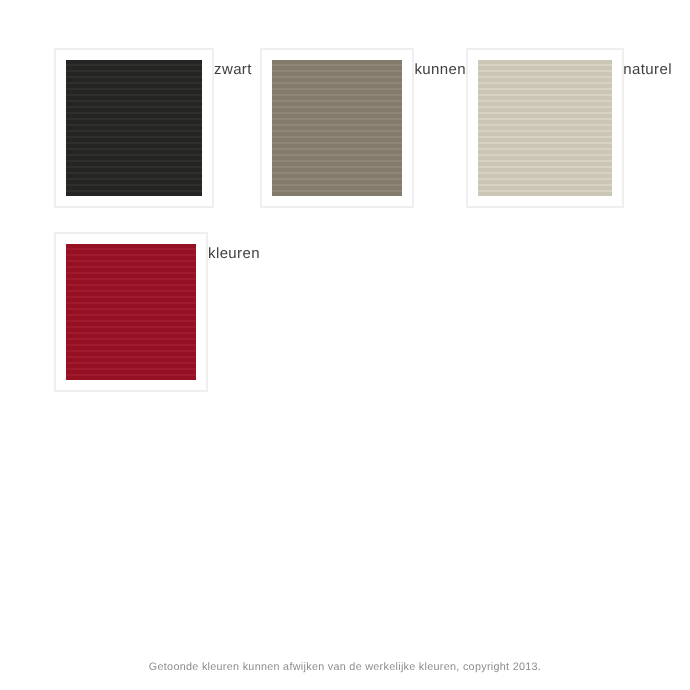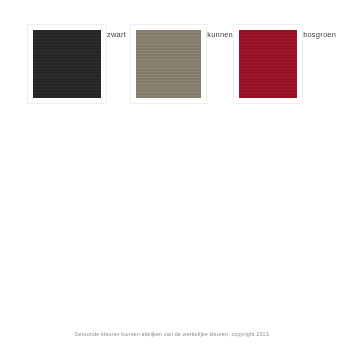--- a/index.html
+++ b/index.html
@@ -88,25 +88,31 @@
   </div>
 
 
   <div class="swatch-cell">
     <span class="swatch-frame">
       <span class="swatch-color" style="background-color: rgb(139, 130, 115);"></span>
     </span>
     <span class="swatch-label">kunnen</span>
   </div>
 
+  <div class="swatch-cell">
+    <span class="swatch-frame">
+      <span class="swatch-color" style="background-color: rgb(214, 209, 192);"></span>
+    </span>
+    <span class="swatch-label">naturel</span>
+  </div>
 
   <div class="swatch-cell">
     <span class="swatch-frame">
       <span class="swatch-color" style="background-color: rgb(158, 17, 38);"></span>
     </span>
-    <span class="swatch-label">bosgroen</span>
+    <span class="swatch-label">kleuren</span>
   </div>
 
 
 
 </div>
 
 <div class="disclaimer">Getoonde kleuren kunnen afwijken van de werkelijke kleuren, copyright 2013.</div>
 
 </body></html>

